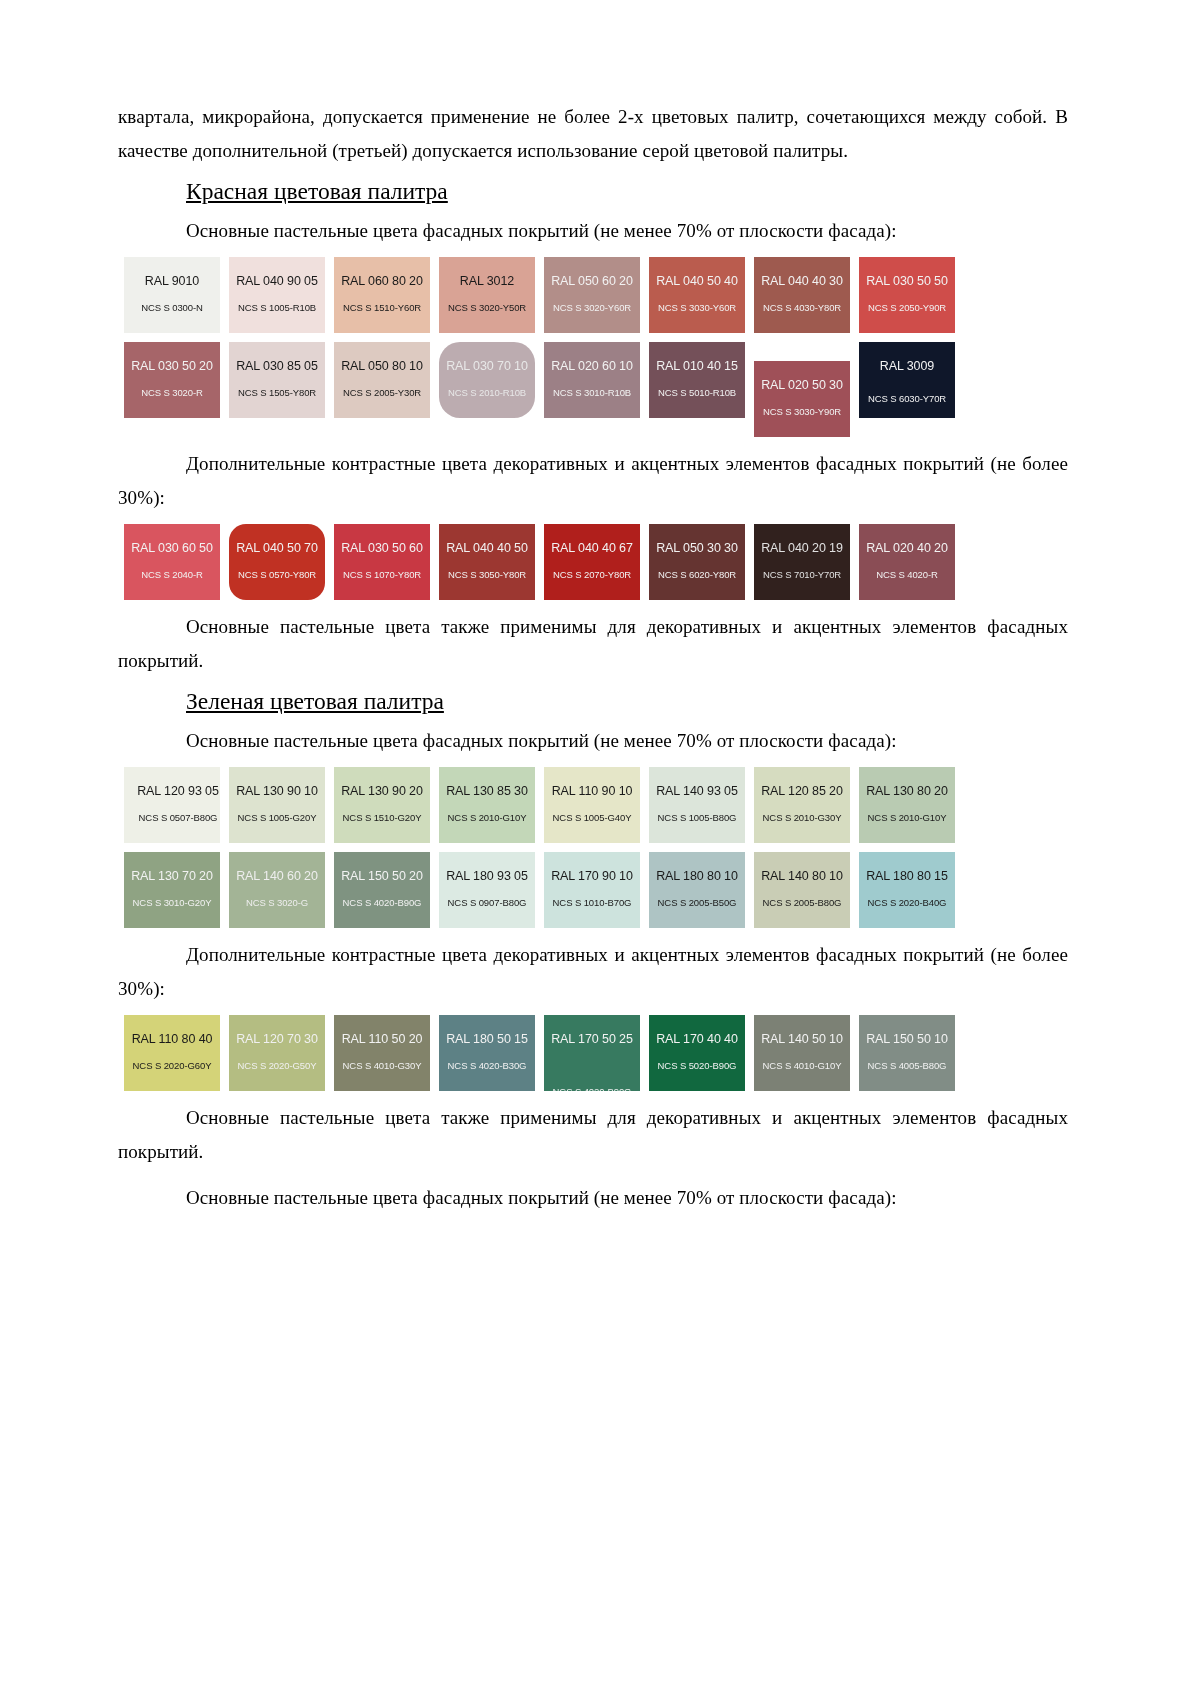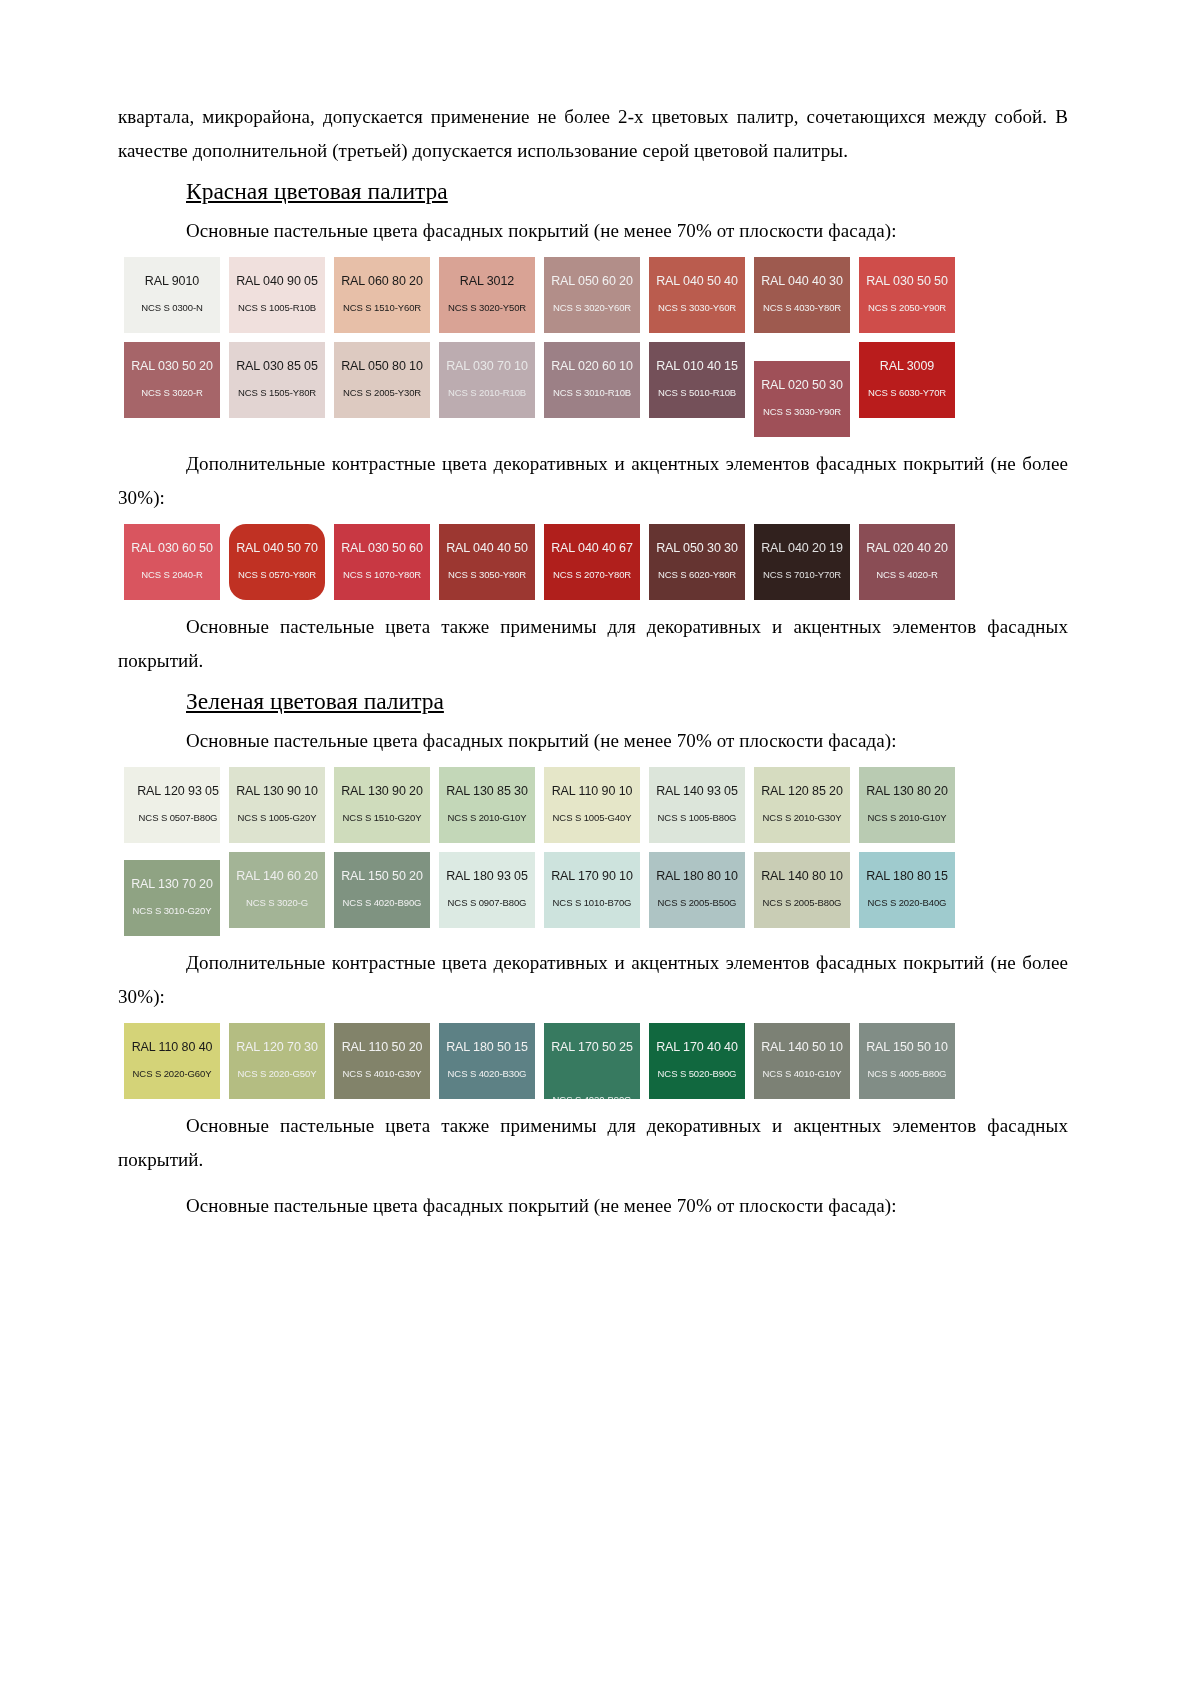--- a/index.html
+++ b/index.html
@@ -140,37 +140,37 @@
           <div class="ncs">NCS S 3020-R</div>
         </div>
         <div class="swatch" style="background: rgb(226, 212, 210); color: rgb(26, 26, 26);">
           <div class="ral">RAL 030 85 05</div>
           <div class="ncs">NCS S 1505-Y80R</div>
         </div>
         <div class="swatch" style="background: rgb(221, 202, 193); color: rgb(26, 26, 26);">
           <div class="ral">RAL 050 80 10</div>
           <div class="ncs">NCS S 2005-Y30R</div>
         </div>
-        <div class="swatch" style="background: rgb(188, 172, 176); color: rgb(232, 232, 232);">
+        <div class="swatch" style="background: rgb(188, 172, 176); color: rgb(232, 232, 232); border-radius: 21px;">
           <div class="ral">RAL 030 70 10</div>
           <div class="ncs">NCS S 2010-R10B</div>
         </div>
         <div class="swatch" style="background: rgb(156, 128, 134); color: rgb(242, 242, 242);">
           <div class="ral">RAL 020 60 10</div>
           <div class="ncs">NCS S 3010-R10B</div>
         </div>
         <div class="swatch" style="background: rgb(116, 80, 89); color: rgb(242, 242, 242);">
           <div class="ral">RAL 010 40 15</div>
           <div class="ncs">NCS S 5010-R10B</div>
         </div>
         <div class="swatch" style="background: rgb(159, 80, 88); color: rgb(242, 242, 242); margin-top: 19px;">
           <div class="ral">RAL 020 50 30</div>
           <div class="ncs">NCS S 3030-Y90R</div>
         </div>
-        <div class="swatch" style="background: #b91c1c; color: rgb(242, 242, 242);">
+        <div class="swatch" style="background: #0f172a; color: rgb(242, 242, 242); gap: 6px;">
           <div class="ral">RAL 3009</div>
           <div class="ncs">NCS S 6030-Y70R</div>
         </div>
       </div>
   </div>
 
   <div class="spacer-md"></div>
 
   <p class="para">Дополнительные контрастные цвета декоративных и акцентных элементов фасадных покрытий (не более 30%):</p>
 
@@ -252,21 +252,21 @@
         <div class="swatch" style="background: rgb(214, 220, 192); color: rgb(26, 26, 26);">
           <div class="ral">RAL 120 85 20</div>
           <div class="ncs">NCS S 2010-G30Y</div>
         </div>
         <div class="swatch" style="background: rgb(185, 203, 178); color: rgb(26, 26, 26);">
           <div class="ral">RAL 130 80 20</div>
           <div class="ncs">NCS S 2010-G10Y</div>
         </div>
       </div>
     <div class="swatch-row">
-        <div class="swatch" style="background: rgb(143, 163, 131); color: rgb(242, 242, 242); margin-top: 8px;">
+        <div class="swatch" style="background: rgb(143, 163, 131); color: rgb(242, 242, 242);">
           <div class="ral">RAL 130 70 20</div>
           <div class="ncs">NCS S 3010-G20Y</div>
         </div>
         <div class="swatch" style="background: rgb(163, 180, 150); color: rgb(238, 238, 238);">
           <div class="ral">RAL 140 60 20</div>
           <div class="ncs">NCS S 3020-G</div>
         </div>
         <div class="swatch" style="background: rgb(127, 147, 129); color: rgb(242, 242, 242);">
           <div class="ral">RAL 150 50 20</div>
           <div class="ncs">NCS S 4020-B90G</div>

